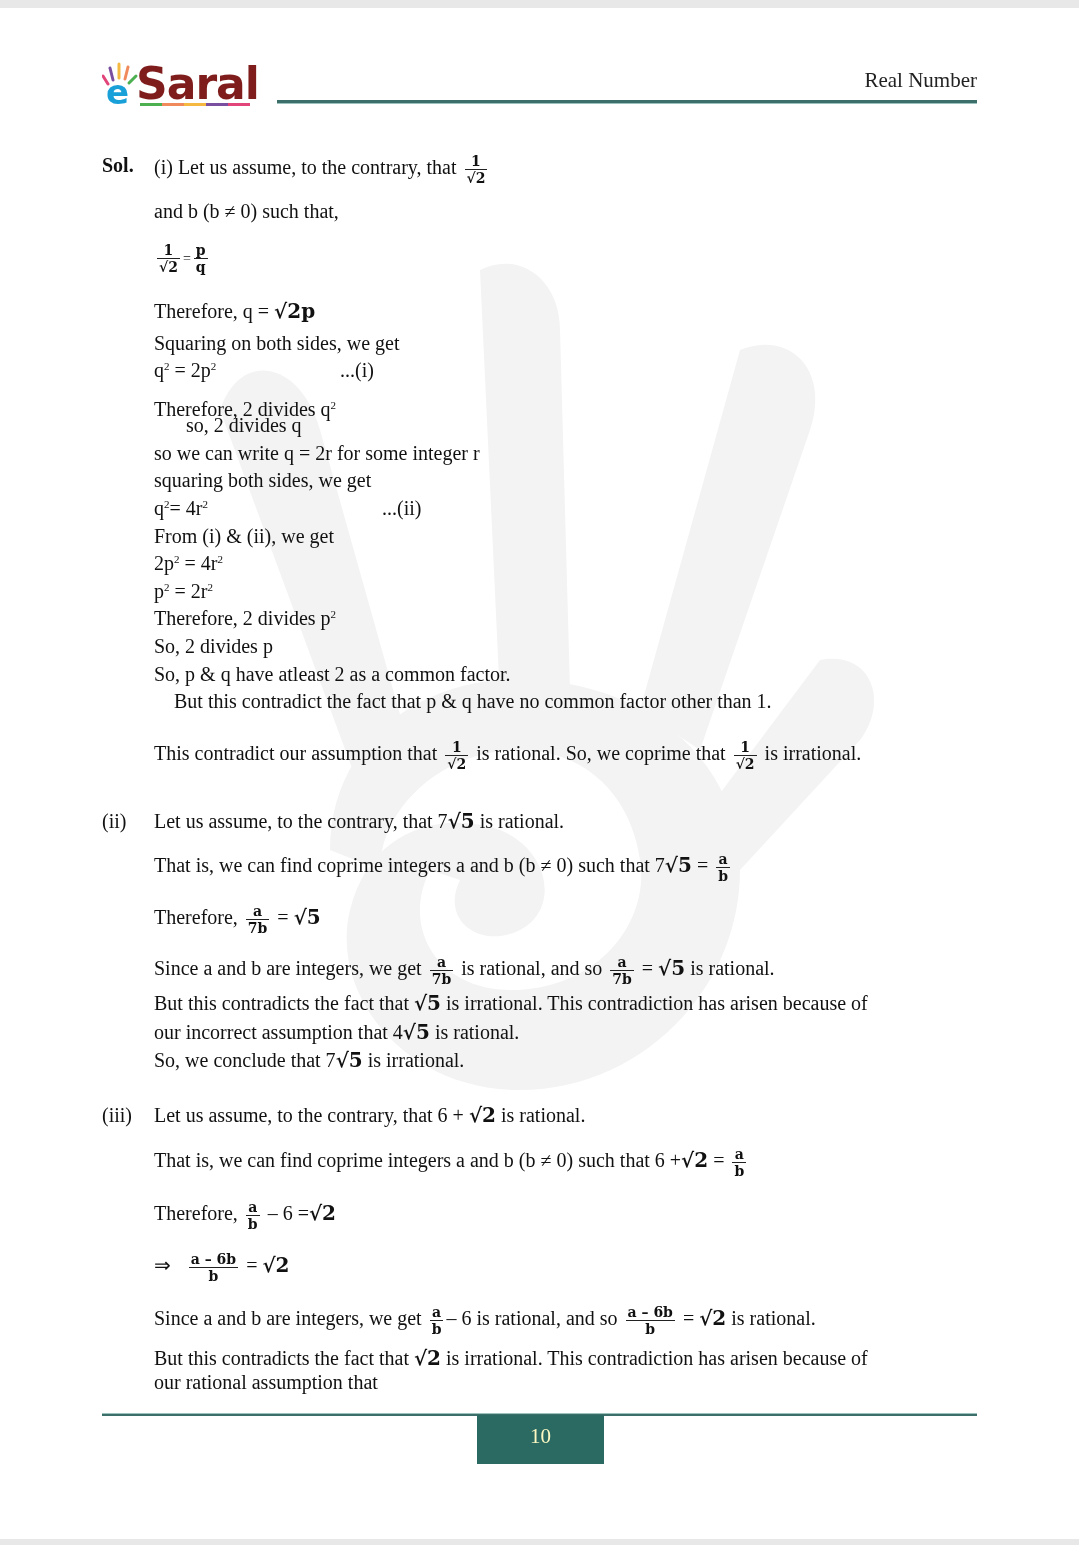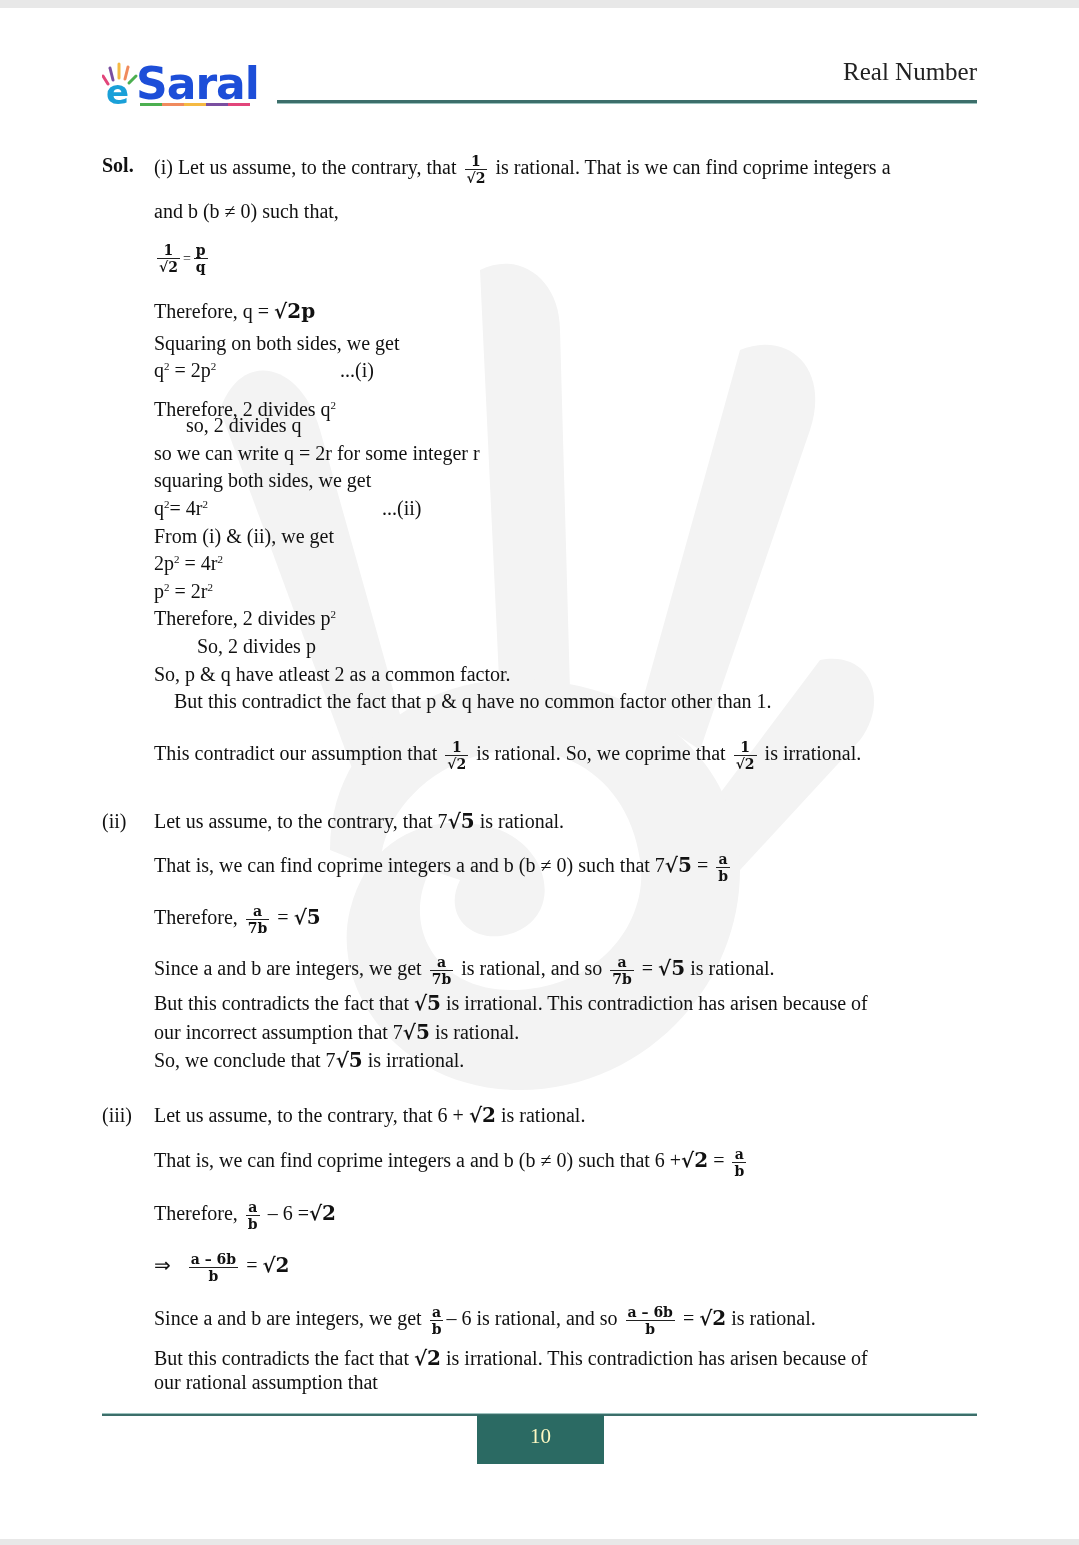--- a/index.html
+++ b/index.html
@@ -11,26 +11,26 @@
   }
   .topbar { position: absolute; left: 0; top: 0; width: 1079px; height: 8px; background: #e8e8e8; }
   .botbar { position: absolute; left: 0; bottom: 0; width: 1079px; height: 6px; background: #e8e8e8; }
 
   
   .watermark { position: absolute; left: 180px; top: 230px; width: 720px; height: 900px; pointer-events: none; }
 
   
   .logo { position: absolute; left: 102px; top: 60px; height: 46px; }
   .logo-e { position: absolute; left: 4px; top: 12px; font-family: "DejaVu Sans", sans-serif; font-size: 34px; font-weight: bold; color: #1aa0d8; }
-  .logo-text { position: absolute; left: 34px; top: -2px; font-family: "DejaVu Sans", sans-serif; font-size: 44px; font-weight: bold; color: #1d4ed8; letter-spacing: -1px; }
+  .logo-text { position: absolute; left: 34px; top: -2px; font-family: "DejaVu Sans", sans-serif; font-size: 44px; font-weight: bold; color: #7f1d1d; letter-spacing: -1px; }
   .logo-fingers { position: absolute; left: 0; top: 2px; }
   .logo-stripe { position: absolute; left: 38px; top: 43px; height: 3px; width: 110px; display: flex; }
   .logo-stripe span { flex: 1; height: 3px; }
   .header-rule { position: absolute; left: 277px; top: 100px; width: 700px; height: 3px; background: #3c6e6a; border-bottom: 1px solid #9cc2be; }
-  .header-title { position: absolute; right: 102px; top: 58px; font-size: 25px; color: #222; }
+  .header-title { position: absolute; right: 102px; top: 68px; font-size: 21px; color: #222; }
 
   
   .line { position: absolute; font-size: 20px; white-space: nowrap; line-height: 24px; }
   .bold { font-weight: bold; }
   .frac { display: inline-block; vertical-align: middle; text-align: center; font-family: "DejaVu Serif", serif; font-weight: bold; font-size: 14px; line-height: 16px; margin: 0 3px; }
   .frac .num { display: block; padding: 0 2px; border-bottom: 1.5px solid #222; }
   .frac .den { display: block; padding: 0 2px; }
   .m { font-family: "DejaVu Serif", serif; font-weight: bold; font-size: 20px; }
   sup { font-size: 11px; vertical-align: 7px; line-height: 0; }
 
@@ -72,21 +72,20 @@
   </div>
 </div>
 <div class="header-rule"></div>
 <div class="header-title">Real Number</div>
 
 <div class="line bold" style="left:102px; top:153px;">Sol.</div>
 <div class="line" style="left:154px; top:153px;">
   <span>(i)</span>
   <span>Let us assume, to the contrary, that</span>
   <span class="frac"><span class="num">1</span><span class="den">√2</span></span>
-  <span>is rational. That is we can find coprime integers a</span>
 </div>
 <div class="line" style="left:154px; top:199px;">and b (b ≠ 0) such that,</div>
 <div class="line" style="left:154px; top:242px;">
   <span class="frac"><span class="num">1</span><span class="den">√2</span></span><span style="font-size:14px">=</span><span class="frac"><span class="num">p</span><span class="den">q</span></span>
 </div>
 <div class="line" style="left:154px; top:299px;">
   <span>Therefore, q =</span>
   <span class="m">√2p</span>
 </div>
 
@@ -96,21 +95,21 @@
 <div class="line" style="left:154px; top:385px;margin-top:12px;">Therefore, 2 divides q<sup>2</sup></div>
 <div class="line" style="left:170px; top:413px;margin-left:16px;">so, 2 divides q</div>
 <div class="line" style="left:154px; top:441px;">so we can write q = 2r for some integer r</div>
 <div class="line" style="left:154px; top:468px;">squaring both sides, we get</div>
 <div class="line" style="left:154px; top:496px;">q<sup>2</sup>= 4r<sup>2</sup></div>
 <div class="line" style="left:382px; top:496px;">...(ii)</div>
 <div class="line" style="left:154px; top:524px;">From (i) &amp; (ii), we get</div>
 <div class="line" style="left:154px; top:551px;">2p<sup>2</sup> = 4r<sup>2</sup></div>
 <div class="line" style="left:154px; top:579px;">p<sup>2</sup> = 2r<sup>2</sup></div>
 <div class="line" style="left:154px; top:606px;">Therefore, 2 divides p<sup>2</sup></div>
-<div class="line" style="left:154px; top:634px;margin-left:43px;">So,  2 divides p</div>
+<div class="line" style="left:154px; top:634px;">So,  2 divides p</div>
 <div class="line" style="left:154px; top:662px;">So, p &amp; q have atleast 2 as a common factor.</div>
 <div class="line" style="left:154px; top:689px;margin-left:20px;">But this contradict the fact that p &amp; q have no common factor other than 1.</div>
 
 <div class="line" style="left:154px; top:739px;">
   <span>This contradict our assumption that</span>
   <span class="frac"><span class="num">1</span><span class="den">√2</span></span>
   <span>is rational. So, we coprime that</span>
   <span class="frac"><span class="num">1</span><span class="den">√2</span></span>
   <span>is irrational.</span>
 </div>
@@ -129,21 +128,21 @@
 <div class="line" style="left:154px; top:954px;">
   <span>Since a and b are integers, we get</span>
   <span class="frac"><span class="num">a</span><span class="den">7b</span></span>
   <span>is rational, and so</span>
   <span class="frac"><span class="num">a</span><span class="den">7b</span></span><span> = </span><span class="m">√5</span><span> is rational.</span>
 </div>
 <div class="line" style="left:154px; top:991px;">
   <span>But this contradicts the fact that </span><span class="m">√5</span><span> is irrational. This contradiction has arisen because of</span>
 </div>
 <div class="line" style="left:154px; top:1020px;">
-  <span>our incorrect assumption that 7</span><span class="m">√5</span><span> is rational.</span>
+  <span>our incorrect assumption that 4</span><span class="m">√5</span><span> is rational.</span>
 </div>
 <div class="line" style="left:154px; top:1048px;">
   <span>So, we conclude that 7</span><span class="m">√5</span><span> is irrational.</span>
 </div>
 
 <div class="line" style="left:102px; top:1103px;">(iii)</div>
 <div class="line" style="left:154px; top:1103px;">
   <span>Let us assume, to the contrary, that  6 + </span><span class="m">√2</span><span>  is rational.</span>
 </div>
 <div class="line" style="left:154px; top:1146px;">

